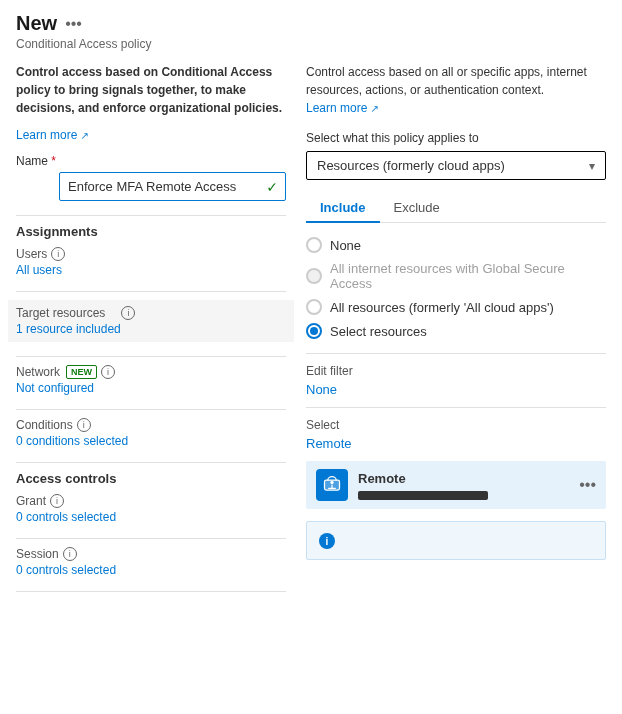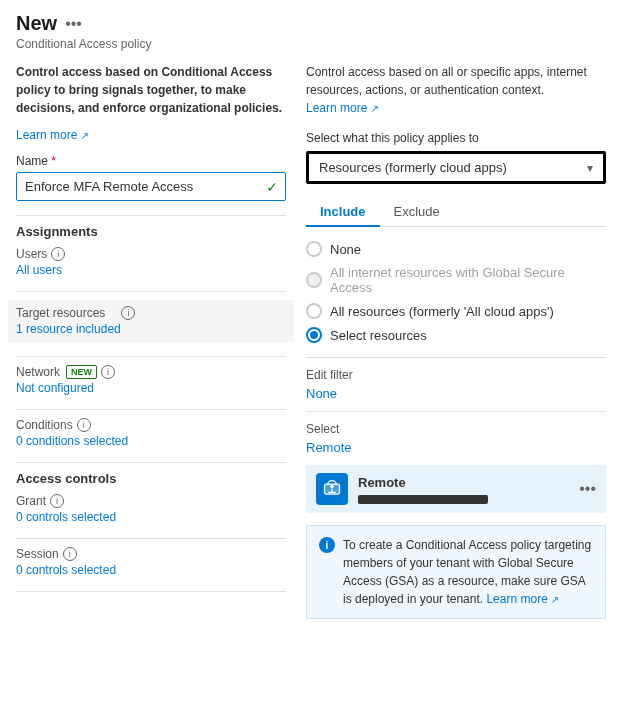--- a/index.html
+++ b/index.html
@@ -16,21 +16,21 @@
     
     
     .left-panel { width: 270px; flex-shrink: 0; }
     
     .description-text { font-size: 12px; color: #333; line-height: 1.5; margin-bottom: 10px; font-weight: bold; }
     .learn-more-link { color: #0078d4; font-size: 12px; text-decoration: none; display: inline-flex; align-items: center; gap: 3px; }
     .learn-more-link::after { content: '↗'; font-size: 10px; }
     
     .name-label { font-size: 12px; color: #333; margin-top: 12px; margin-bottom: 4px; }
     .name-label .required { color: #c50f1f; }
-    .name-input-wrapper { position: relative; }
+    .name-input-wrapper { position: relative; margin-left: 43px; }
     .name-input { width: 100%; border: 1px solid #0078d4; border-radius: 2px; padding: 6px 28px 6px 8px; font-size: 13px; color: #333; outline: none; }
     .name-input-check { position: absolute; right: 8px; top: 50%; transform: translateY(-50%); color: #107c10; font-size: 14px; }
     
     .section-divider { border: none; border-top: 1px solid #e0e0e0; margin: 14px 0 8px 0; }
     
     .section-title { font-size: 13px; font-weight: 600; color: #333; margin-bottom: 8px; }
     
     .assignment-item { margin-bottom: 2px; }
     .assignment-item-header { display: flex; align-items: center; gap: 4px; font-size: 12px; color: #555; margin-bottom: 2px; }
     .info-icon { display: inline-flex; align-items: center; justify-content: center; width: 14px; height: 14px; border-radius: 50%; border: 1px solid #666; font-size: 9px; color: #666; cursor: pointer; flex-shrink: 0; }
@@ -49,21 +49,21 @@
     .grant-session-header { display: flex; align-items: center; gap: 4px; font-size: 12px; color: #555; margin-bottom: 2px; }
     
     
     .right-panel { flex: 1; }
     
     .right-description { font-size: 12px; color: #333; line-height: 1.5; margin-bottom: 14px; }
     .right-description .learn-more-link { color: #0078d4; }
     
     .select-what-label { font-size: 12px; color: #333; margin-bottom: 6px; }
     
-    .dropdown-control { display: flex; align-items: center; justify-content: space-between; border: 3px solid #000000; border-radius: 2px; padding: 6px 10px; font-size: 13px; color: #333; cursor: pointer; width: 100%; background: #fff; margin-bottom: 14px; }
+    .dropdown-control { display: flex; align-items: center; justify-content: space-between; border: 1px solid #000000; border-radius: 2px; padding: 6px 10px; font-size: 13px; color: #333; cursor: pointer; width: 100%; background: #fff; margin-bottom: 14px; }
     .dropdown-arrow { font-size: 12px; color: #666; }
     
     .tab-bar { display: flex; border-bottom: 1px solid #e0e0e0; margin-bottom: 14px; }
     .tab { padding: 6px 14px; font-size: 13px; cursor: pointer; color: #555; border-bottom: 2px solid transparent; margin-bottom: -1px; }
     .tab.active { color: #0078d4; border-bottom: 2px solid #0078d4; font-weight: 600; }
     
     .radio-group { display: flex; flex-direction: column; gap: 8px; margin-bottom: 14px; }
     .radio-option { display: flex; align-items: center; gap: 8px; font-size: 13px; cursor: pointer; }
     .radio-option.disabled { color: #a0a0a0; cursor: default; }
     .radio-circle { width: 16px; height: 16px; border-radius: 50%; border: 2px solid #ccc; flex-shrink: 0; background: #fff; display: flex; align-items: center; justify-content: center; }
@@ -242,20 +242,16 @@
         </div>
         <div style="flex:1;">
           <div style="font-size:13px;font-weight:600;color:#333;">Remote</div>
           <div style="height:9px;background:#333;border-radius:2px;margin-top:5px;width:130px;"></div>
         </div>
         <span class="resource-more-btn">•••</span>
       </div>
 
       <div class="info-box">
         <div class="info-box-icon">i</div>
-        <div class="info-box-text">
-          <span>To create a Conditional Access policy targeting members of your tenant with Global Secure Access (GSA) as a resource, make sure GSA is deployed in your tenant.</span>
-          <a class="learn-more-link" href="#">Learn more</a>
-        </div>
       </div>
     </div>
   </div>
 </div>
 
 </body></html>

